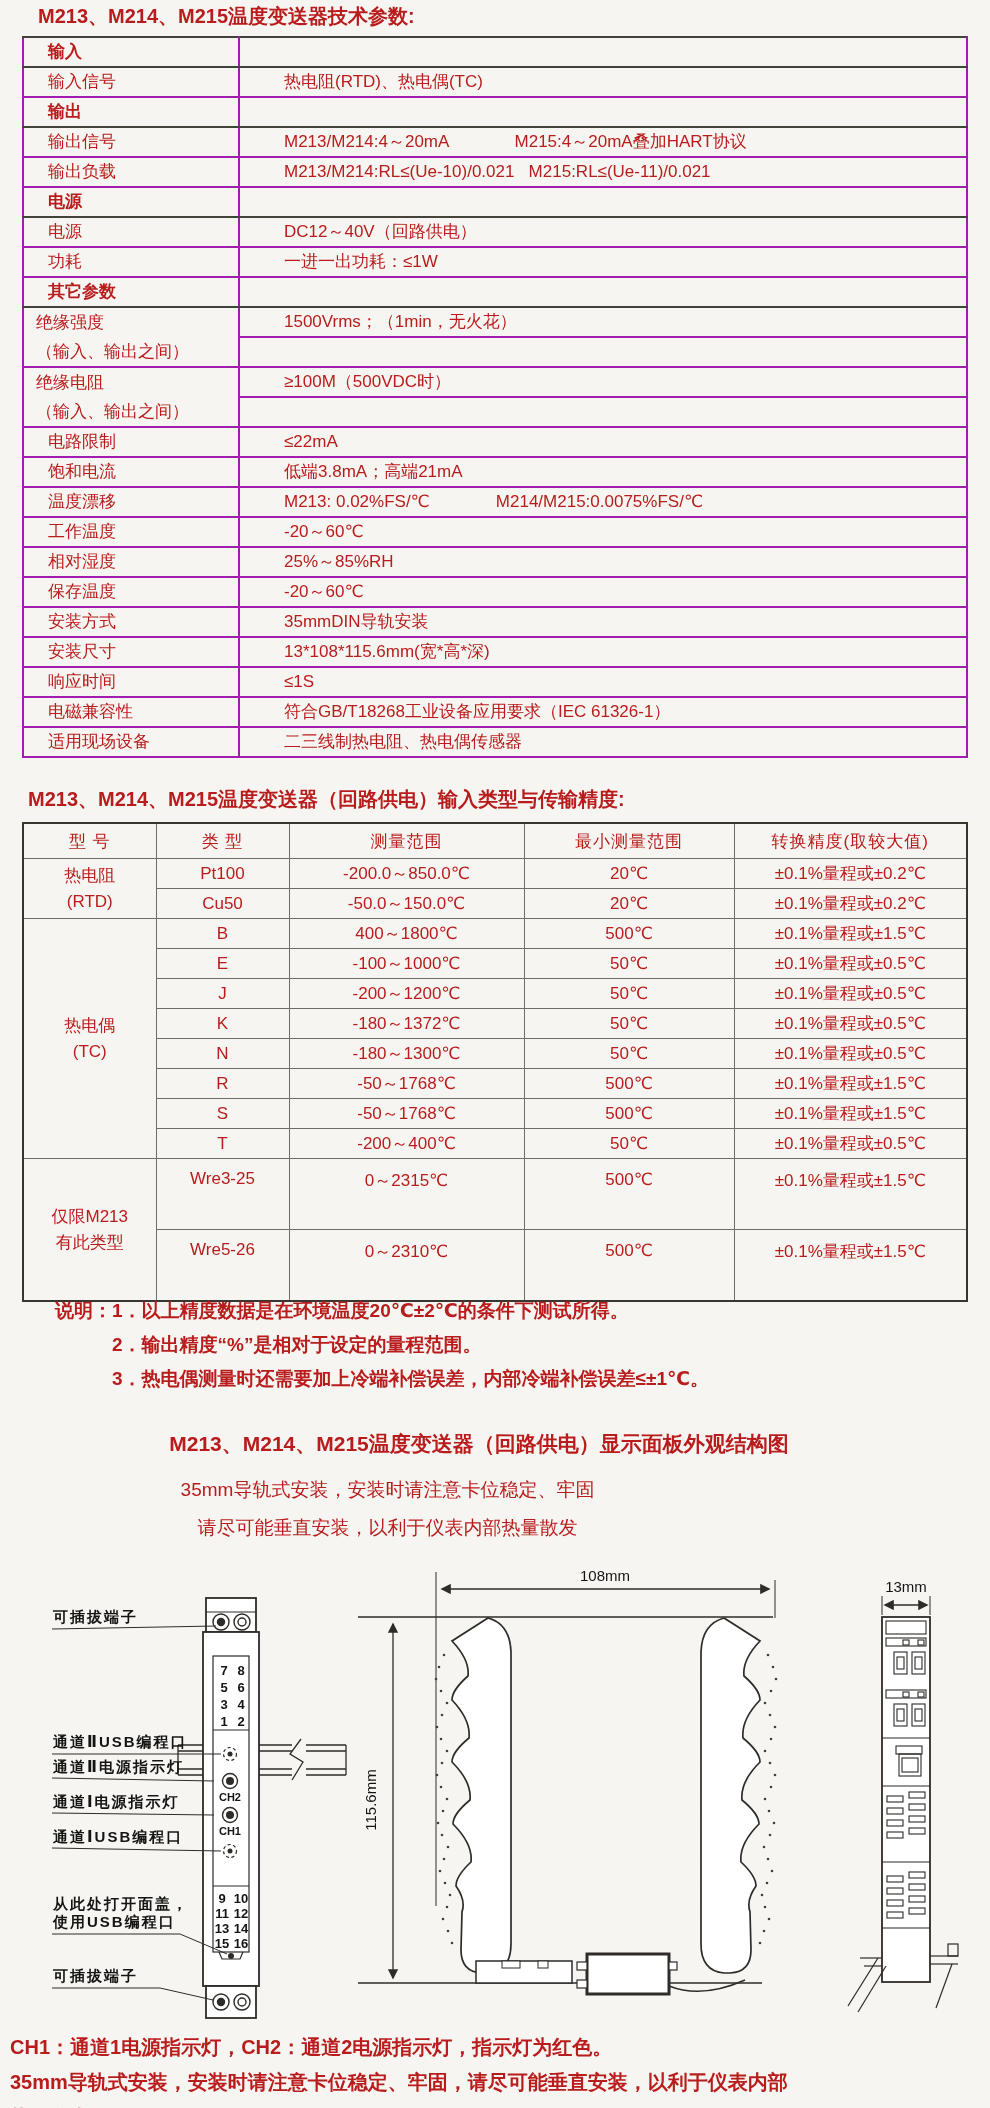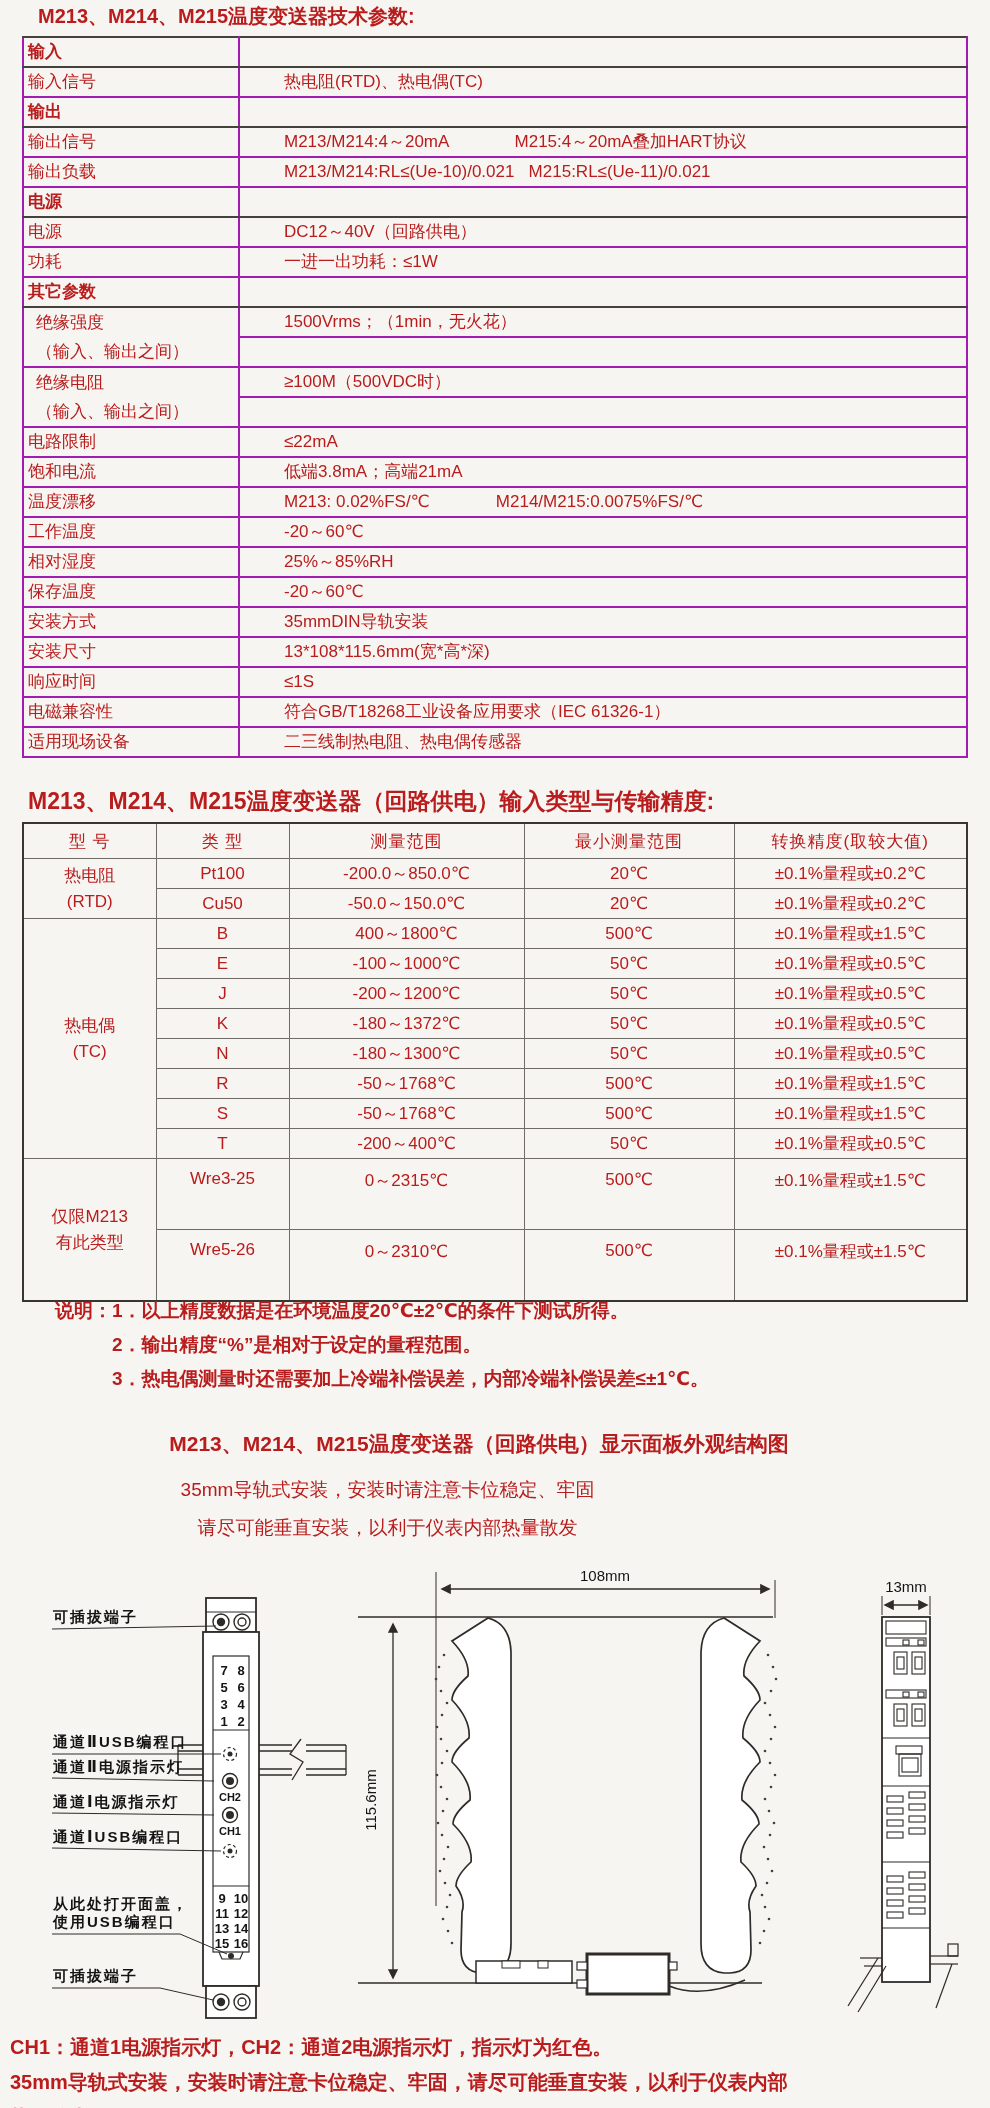--- a/index.html
+++ b/index.html
@@ -5,31 +5,31 @@
   html,body { margin:0; padding:0; }
   #page {
     position:relative; width:990px; height:2108px; overflow:hidden;
     background:#f7f5f1; color:#b91c1c;
     font-family:"Liberation Sans","DejaVu Sans",sans-serif;
   }
   .abs { position:absolute; }
 
   
   #title1 { left:38px; top:3px;  font-size:20px; font-weight:700; }
-  #title2 { left:28px; top:786px; font-size:23px; font-weight:700; }
+  #title2 { left:28px; top:786px; font-size:20px; font-weight:700; }
   #title3 { left:0;  top:1430px; width:930px; text-align:center; font-size:21px; font-weight:700;margin-left:14px; }
   #sub1   { left:0;  top:1477px; width:775px; text-align:center; font-size:19px; }
   #sub2   { left:0;  top:1515px; width:775px; text-align:center; font-size:19px; }
 
   
   #table1 { left:22px; top:36px; }
   table { border-collapse:collapse; background:transparent; }
   .t1 { width:946px; table-layout:fixed; border:2px solid #39352f; }
   .t1 td { border:2px solid #a21caf; font-size:17px; height:28px; padding:0; line-height:1.15; vertical-align:middle; overflow:hidden; }
-  .t1 td.lab { padding-left:4px; }
+  .t1 td.lab { padding-left:24px; }
   .t1 td.val { padding-left:44px; white-space:pre; }
   .t1 tr.sec td { font-weight:700; border-top:2px solid #45413b; border-bottom:2px solid #45413b; }
   .t1 td.lbl2 { padding-left:12px; }
   .t1 td.lbl2 div { height:29px; line-height:29px; }
 
   
   #table2 { left:22px; top:822px; }
   .t2 { width:946px; table-layout:fixed; border:2px solid #39352f; text-align:center; }
   .t2 th, .t2 td { border:1px solid #6f6b66; font-size:17px; font-weight:400; padding:0; vertical-align:middle; }
   .t2 th { height:34px; letter-spacing:1px; }

